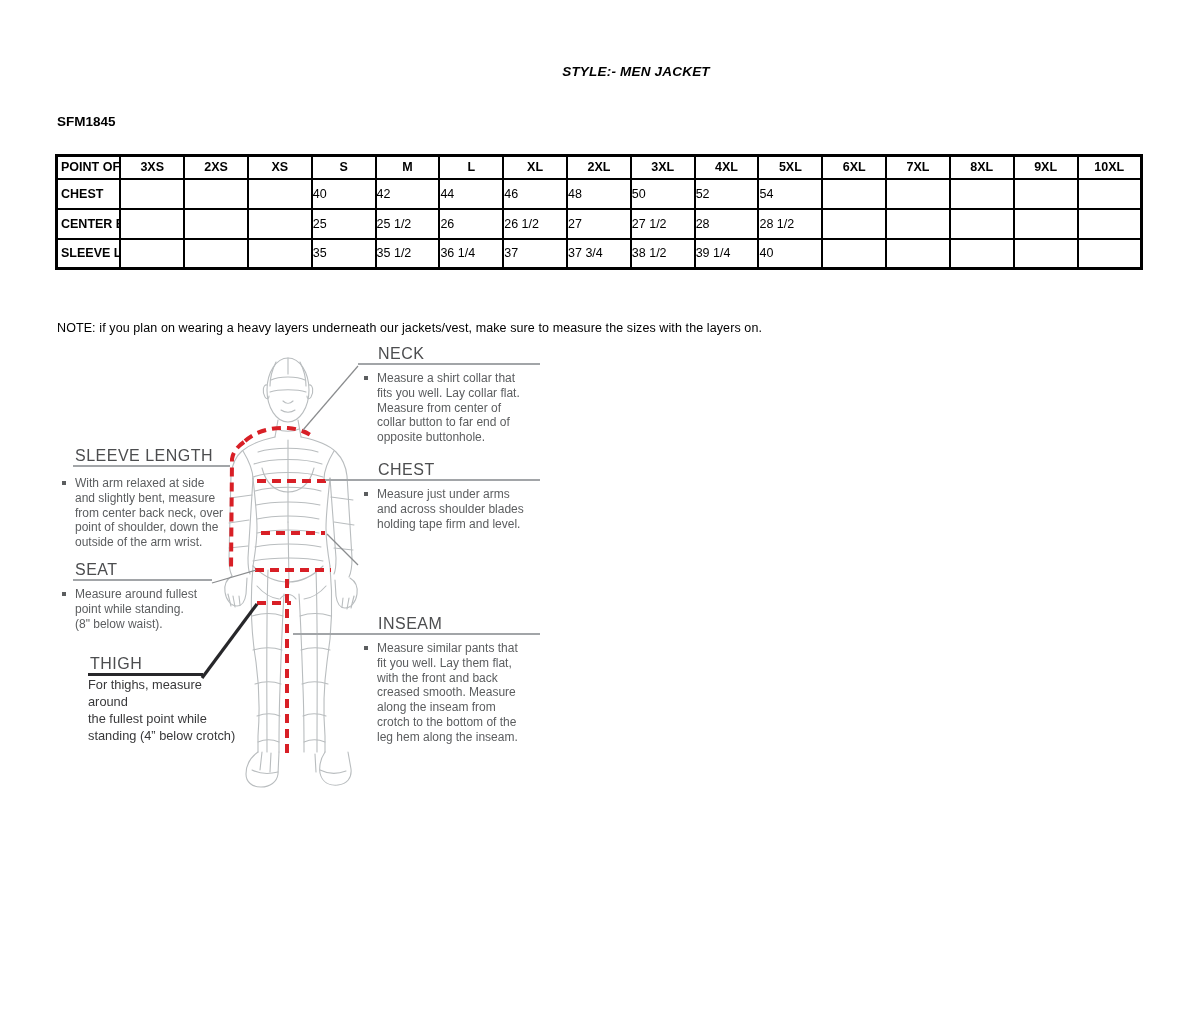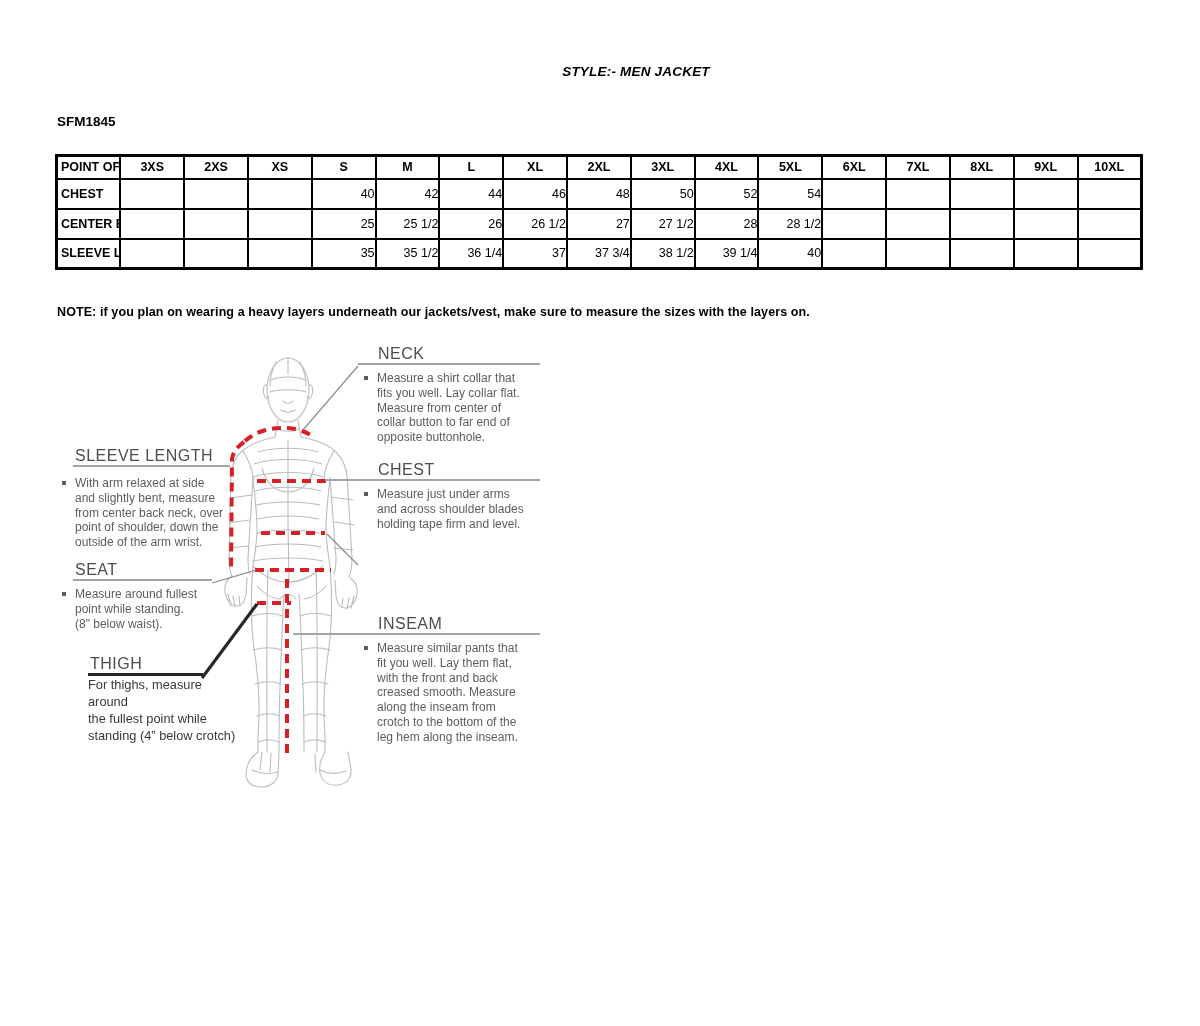--- a/index.html
+++ b/index.html
@@ -6,33 +6,33 @@
   .page{
     position:relative;width:1200px;height:1026px;background:#ffffff;overflow:hidden;
     font-family:"Liberation Sans", sans-serif;color:#000;
   }
   
   .doc-title{
     position:absolute;top:64px;left:0;width:100%;padding-left:72px;box-sizing:border-box;
     text-align:center;font-size:13.5px;font-weight:bold;letter-spacing:0.2px;font-style:italic;
   }
   .style-code{position:absolute;top:114px;left:57px;font-size:13.5px;font-weight:bold;}
-  .note-line{position:absolute;top:305px;left:57px;font-size:12.5px;font-weight:bold;letter-spacing:0.1px;}
+  .note-line{position:absolute;top:321px;left:57px;font-size:12.5px;font-weight:normal;letter-spacing:0.1px;}
 
   
   .size-table-wrap{position:absolute;top:154px;left:55px;}
   table.size-table{border-collapse:collapse;table-layout:fixed;width:1088px;border:3px solid #000;}
   table.size-table th, table.size-table td{
     border:2px solid #000;font-size:12.5px;padding:0;overflow:hidden;white-space:nowrap;
   }
   table.size-table thead tr{height:23px;}
   table.size-table tbody tr{height:30px;}
   table.size-table th.meas{ text-align:left;padding-left:3px;font-weight:bold;}
   table.size-table thead th{text-align:center;font-weight:bold;}
-  table.size-table td{text-align:right;font-weight:normal;}
+  table.size-table td{text-align:left;font-weight:normal;}
 
   
   .m-label{position:absolute;}
   .m-head{
     font-size:16px;color:var(--head,#4c4d4f);letter-spacing:0.5px;
     border-bottom:2px solid #a2a5a8;
   }
   .m-label.thigh .m-head{border-bottom:3px solid #27272a;}
   .m-body{
     margin-top:6px;font-size:12px;line-height:14.8px;color:var(--txt,#5b5d5f);

